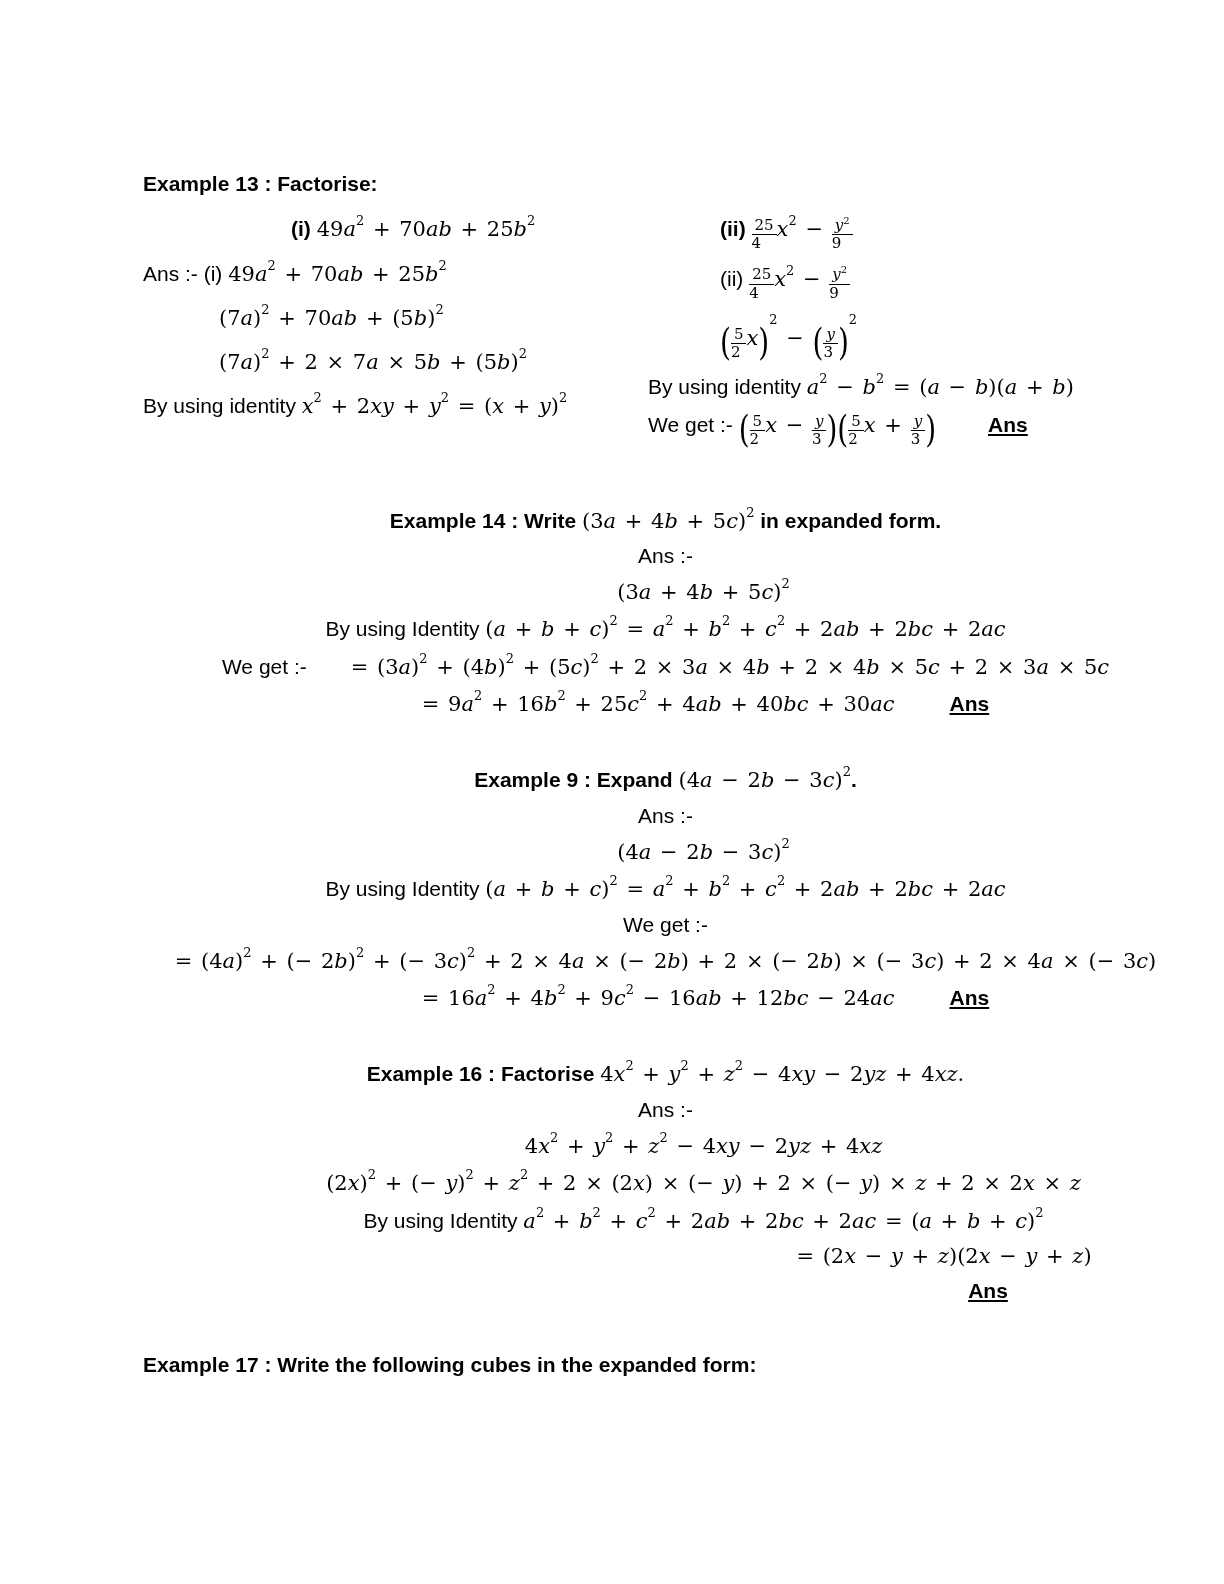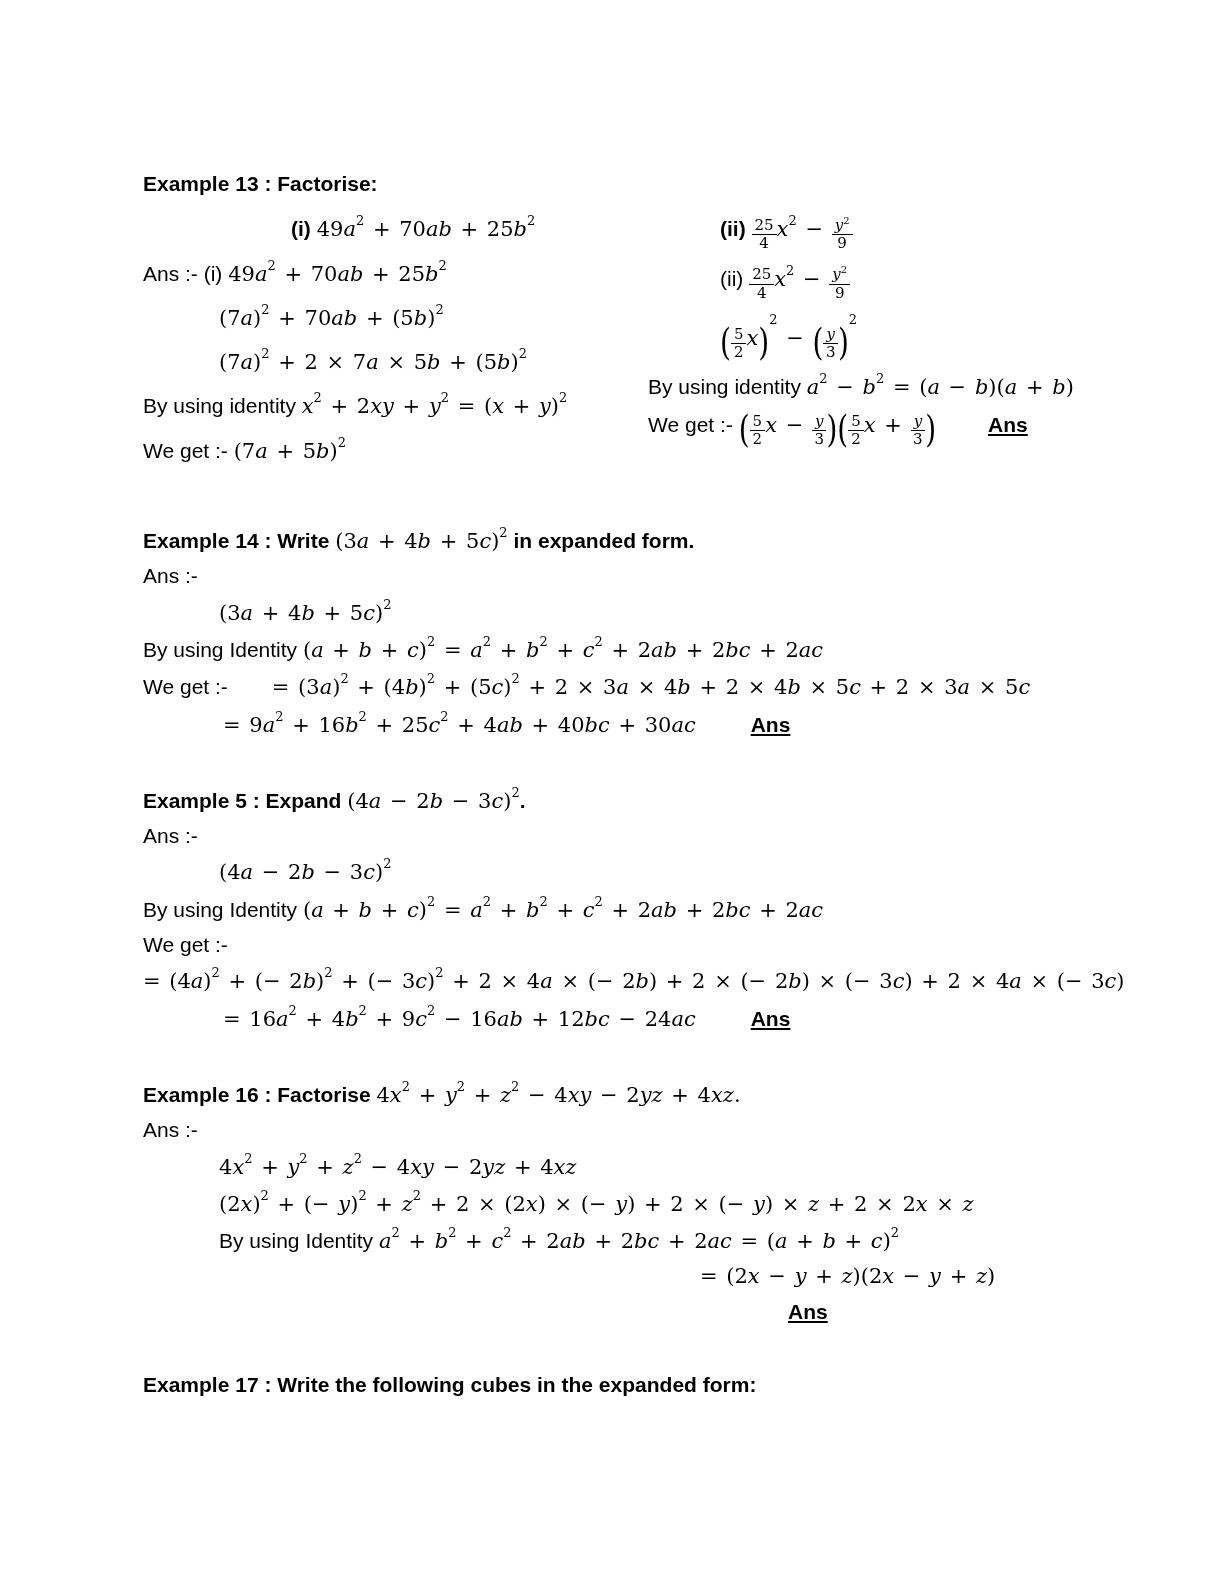--- a/index.html
+++ b/index.html
@@ -5,36 +5,36 @@
   html,body{margin:0;padding:0;background:#ffffff;}
   body{
     width:1224px;height:1584px;overflow:hidden;color:#000;
     font-family:"Liberation Sans","DejaVu Sans",sans-serif;
     font-size:21px;line-height:1.3;
   }
   .page{box-sizing:border-box;padding:170px 36px 0 143px;}
   .ex{margin-bottom:46px;}
   .line{margin-bottom:14px;}
   .heading{margin-bottom:16px;}
-  .tight .line{margin-bottom:7px;}
+  .tight .line{margin-bottom:7px;text-align:center;}
   .cols{display:flex;align-items:flex-start;}
   .col-left{width:505px;flex:none;}
   .col-right{flex:1;}
   .col-right .line{margin-bottom:10px;}
   
   .i72{margin-left:72px}.i76{margin-left:76px}.i134{margin-left:80px}
   .i148{margin-left:148px}.i557{margin-left:557px}.i645{margin-left:645px}
   
   .bb{font-weight:700;}
   .tt{}
   .mm{font-family:"DejaVu Serif","Liberation Serif",serif;word-spacing:2px;}
   .mi{font-style:italic;}
   .sup{font-family:"DejaVu Serif","Liberation Serif",serif;font-size:13px;vertical-align:11px;}
   .supb{vertical-align:21px;}
-  .frac{display:inline-block;text-align:center;vertical-align:-12px;
+  .frac{display:inline-block;text-align:left;vertical-align:-12px;
         font-size:15px;line-height:1.15;font-family:"DejaVu Serif","Liberation Serif",serif;}
   .frac .num{display:block;border-bottom:1.5px solid #000;padding:0 3px;}
   .frac .den{display:block;}
   .frac .sup{font-size:10px;vertical-align:6px;}
   .gp{display:inline-block;white-space:nowrap;}
   .par{display:inline-block;font-family:"DejaVu Serif","Liberation Serif",serif;
        font-size:28px;transform:scaleY(1.3);vertical-align:-7px;line-height:1;font-weight:400;}
   .ans{font-weight:700;text-decoration:underline;}
   .sp{display:inline-block;height:1px;}
 </style>
@@ -45,21 +45,20 @@
 
   <section class="ex">
     <div class="line heading"><span class="bb">Example 13 : Factorise:</span></div>
     <div class="cols">
       <div class="col-left">
         <div class="line i148"><span class="bb">(i) </span><span class="mm"><span>49</span><span class="mi">a</span></span><span class="sup">2</span><span class="mm"><span> + 70</span><span class="mi">ab</span><span> + 25</span><span class="mi">b</span></span><span class="sup">2</span></div>
         <div class="line"><span class="tt">Ans :- (i) </span><span class="mm"><span>49</span><span class="mi">a</span></span><span class="sup">2</span><span class="mm"><span> + 70</span><span class="mi">ab</span><span> + 25</span><span class="mi">b</span></span><span class="sup">2</span></div>
         <div class="line i76"><span class="mm"><span>(7</span><span class="mi">a</span><span>)</span></span><span class="sup">2</span><span class="mm"><span> + 70</span><span class="mi">ab</span><span> + (5</span><span class="mi">b</span><span>)</span></span><span class="sup">2</span></div>
         <div class="line i76"><span class="mm"><span>(7</span><span class="mi">a</span><span>)</span></span><span class="sup">2</span><span class="mm"><span> + 2 × 7</span><span class="mi">a</span><span> × 5</span><span class="mi">b</span><span> + (5</span><span class="mi">b</span><span>)</span></span><span class="sup">2</span></div>
         <div class="line"><span class="tt">By using identity </span><span class="mm"><span class="mi">x</span></span><span class="sup">2</span><span class="mm"><span> + 2</span><span class="mi">xy</span><span> + </span><span class="mi">y</span></span><span class="sup">2</span><span class="mm"><span> = (</span><span class="mi">x</span><span> + </span><span class="mi">y</span><span>)</span></span><span class="sup">2</span></div>
-        <div class="line"><span class="tt">We get :- </span><span class="mm"><span>(7</span><span class="mi">a</span><span> + 5</span><span class="mi">b</span><span>)</span></span><span class="sup">2</span></div>
       </div>
       <div class="col-right">
         <div class="line i72"><span class="bb">(ii) </span><span class="frac"><span class="num"><span class="mm"><span>25</span></span></span><span class="den"><span class="mm"><span>4</span></span></span></span><span class="mm"><span class="mi">x</span></span><span class="sup">2</span><span class="mm"><span> − </span></span><span class="frac"><span class="num"><span class="mm"><span class="mi">y</span></span><span class="sup">2</span></span><span class="den"><span class="mm"><span>9</span></span></span></span></div>
         <div class="line i72"><span class="tt">(ii) </span><span class="frac"><span class="num"><span class="mm"><span>25</span></span></span><span class="den"><span class="mm"><span>4</span></span></span></span><span class="mm"><span class="mi">x</span></span><span class="sup">2</span><span class="mm"><span> − </span></span><span class="frac"><span class="num"><span class="mm"><span class="mi">y</span></span><span class="sup">2</span></span><span class="den"><span class="mm"><span>9</span></span></span></span></div>
         <div class="line i72"><span class="gp"><span class="par">(</span><span><span class="frac"><span class="num"><span class="mm"><span>5</span></span></span><span class="den"><span class="mm"><span>2</span></span></span></span><span class="mm"><span class="mi">x</span></span></span><span class="par">)</span></span><span class="sup supb">2</span><span class="mm"><span> − </span></span><span class="gp"><span class="par">(</span><span><span class="frac"><span class="num"><span class="mm"><span class="mi">y</span></span></span><span class="den"><span class="mm"><span>3</span></span></span></span></span><span class="par">)</span></span><span class="sup supb">2</span></div>
         <div class="line"><span class="tt">By using identity </span><span class="mm"><span class="mi">a</span></span><span class="sup">2</span><span class="mm"><span> − </span><span class="mi">b</span></span><span class="sup">2</span><span class="mm"><span> = (</span><span class="mi">a</span><span> − </span><span class="mi">b</span><span>)(</span><span class="mi">a</span><span> + </span><span class="mi">b</span><span>)</span></span></div>
         <div class="line"><span class="tt">We get :- </span><span class="gp"><span class="par">(</span><span><span class="frac"><span class="num"><span class="mm"><span>5</span></span></span><span class="den"><span class="mm"><span>2</span></span></span></span><span class="mm"><span class="mi">x</span><span> − </span></span><span class="frac"><span class="num"><span class="mm"><span class="mi">y</span></span></span><span class="den"><span class="mm"><span>3</span></span></span></span></span><span class="par">)</span></span><span class="gp"><span class="par">(</span><span><span class="frac"><span class="num"><span class="mm"><span>5</span></span></span><span class="den"><span class="mm"><span>2</span></span></span></span><span class="mm"><span class="mi">x</span><span> + </span></span><span class="frac"><span class="num"><span class="mm"><span class="mi">y</span></span></span><span class="den"><span class="mm"><span>3</span></span></span></span></span><span class="par">)</span></span><span class="sp" style="width: 52px;"></span><span class="ans">Ans</span></div>
       </div>
     </div>
   </section>
@@ -67,21 +66,21 @@
   <section class="ex tight">
     <div class="line heading"><span class="bb">Example 14 : Write </span><span class="mm"><span>(3</span><span class="mi">a</span><span> + 4</span><span class="mi">b</span><span> + 5</span><span class="mi">c</span><span>)</span></span><span class="sup">2</span><span class="bb"> in expanded form.</span></div>
     <div class="line"><span class="tt">Ans :-</span></div>
     <div class="line i76"><span class="mm"><span>(3</span><span class="mi">a</span><span> + 4</span><span class="mi">b</span><span> + 5</span><span class="mi">c</span><span>)</span></span><span class="sup">2</span></div>
     <div class="line"><span class="tt">By using Identity </span><span class="mm"><span>(</span><span class="mi">a</span><span> + </span><span class="mi">b</span><span> + </span><span class="mi">c</span><span>)</span></span><span class="sup">2</span><span class="mm"><span> = </span><span class="mi">a</span></span><span class="sup">2</span><span class="mm"><span> + </span><span class="mi">b</span></span><span class="sup">2</span><span class="mm"><span> + </span><span class="mi">c</span></span><span class="sup">2</span><span class="mm"><span> + 2</span><span class="mi">ab</span><span> + 2</span><span class="mi">bc</span><span> + 2</span><span class="mi">ac</span></span></div>
     <div class="line"><span class="tt">We get :-</span><span class="sp" style="width: 44px;"></span><span class="mm"><span>= (3</span><span class="mi">a</span><span>)</span></span><span class="sup">2</span><span class="mm"><span> + (4</span><span class="mi">b</span><span>)</span></span><span class="sup">2</span><span class="mm"><span> + (5</span><span class="mi">c</span><span>)</span></span><span class="sup">2</span><span class="mm"><span> + 2 × 3</span><span class="mi">a</span><span> × 4</span><span class="mi">b</span><span> + 2 × 4</span><span class="mi">b</span><span> × 5</span><span class="mi">c</span><span> + 2 × 3</span><span class="mi">a</span><span> × 5</span><span class="mi">c</span></span></div>
     <div class="line i134"><span class="mm"><span>= 9</span><span class="mi">a</span></span><span class="sup">2</span><span class="mm"><span> + 16</span><span class="mi">b</span></span><span class="sup">2</span><span class="mm"><span> + 25</span><span class="mi">c</span></span><span class="sup">2</span><span class="mm"><span> + 4</span><span class="mi">ab</span><span> + 40</span><span class="mi">bc</span><span> + 30</span><span class="mi">ac</span></span><span class="sp" style="width: 55px;"></span><span class="ans">Ans</span></div>
   </section>
 
   <section class="ex tight">
-    <div class="line heading"><span class="bb">Example 5 : Expand </span><span class="mm"><span>(4</span><span class="mi">a</span><span> − 2</span><span class="mi">b</span><span> − 3</span><span class="mi">c</span><span>)</span></span><span class="sup">2</span><span class="bb">.</span></div>
+    <div class="line heading"><span class="bb">Example 9 : Expand </span><span class="mm"><span>(4</span><span class="mi">a</span><span> − 2</span><span class="mi">b</span><span> − 3</span><span class="mi">c</span><span>)</span></span><span class="sup">2</span><span class="bb">.</span></div>
     <div class="line"><span class="tt">Ans :-</span></div>
     <div class="line i76"><span class="mm"><span>(4</span><span class="mi">a</span><span> − 2</span><span class="mi">b</span><span> − 3</span><span class="mi">c</span><span>)</span></span><span class="sup">2</span></div>
     <div class="line"><span class="tt">By using Identity </span><span class="mm"><span>(</span><span class="mi">a</span><span> + </span><span class="mi">b</span><span> + </span><span class="mi">c</span><span>)</span></span><span class="sup">2</span><span class="mm"><span> = </span><span class="mi">a</span></span><span class="sup">2</span><span class="mm"><span> + </span><span class="mi">b</span></span><span class="sup">2</span><span class="mm"><span> + </span><span class="mi">c</span></span><span class="sup">2</span><span class="mm"><span> + 2</span><span class="mi">ab</span><span> + 2</span><span class="mi">bc</span><span> + 2</span><span class="mi">ac</span></span></div>
     <div class="line"><span class="tt">We get :-</span></div>
     <div class="line"><span class="mm"><span>= (4</span><span class="mi">a</span><span>)</span></span><span class="sup">2</span><span class="mm"><span> + (− 2</span><span class="mi">b</span><span>)</span></span><span class="sup">2</span><span class="mm"><span> + (− 3</span><span class="mi">c</span><span>)</span></span><span class="sup">2</span><span class="mm"><span> + 2 × 4</span><span class="mi">a</span><span> × (− 2</span><span class="mi">b</span><span>) + 2 × (− 2</span><span class="mi">b</span><span>) × (− 3</span><span class="mi">c</span><span>) + 2 × 4</span><span class="mi">a</span><span> × (− 3</span><span class="mi">c</span><span>)</span></span></div>
     <div class="line i134"><span class="mm"><span>= 16</span><span class="mi">a</span></span><span class="sup">2</span><span class="mm"><span> + 4</span><span class="mi">b</span></span><span class="sup">2</span><span class="mm"><span> + 9</span><span class="mi">c</span></span><span class="sup">2</span><span class="mm"><span> − 16</span><span class="mi">ab</span><span> + 12</span><span class="mi">bc</span><span> − 24</span><span class="mi">ac</span></span><span class="sp" style="width: 55px;"></span><span class="ans">Ans</span></div>
   </section>
 
   <section class="ex tight">
     <div class="line heading"><span class="bb">Example 16 : Factorise </span><span class="mm"><span>4</span><span class="mi">x</span></span><span class="sup">2</span><span class="mm"><span> + </span><span class="mi">y</span></span><span class="sup">2</span><span class="mm"><span> + </span><span class="mi">z</span></span><span class="sup">2</span><span class="mm"><span> − 4</span><span class="mi">xy</span><span> − 2</span><span class="mi">yz</span><span> + 4</span><span class="mi">xz</span><span>.</span></span></div>

